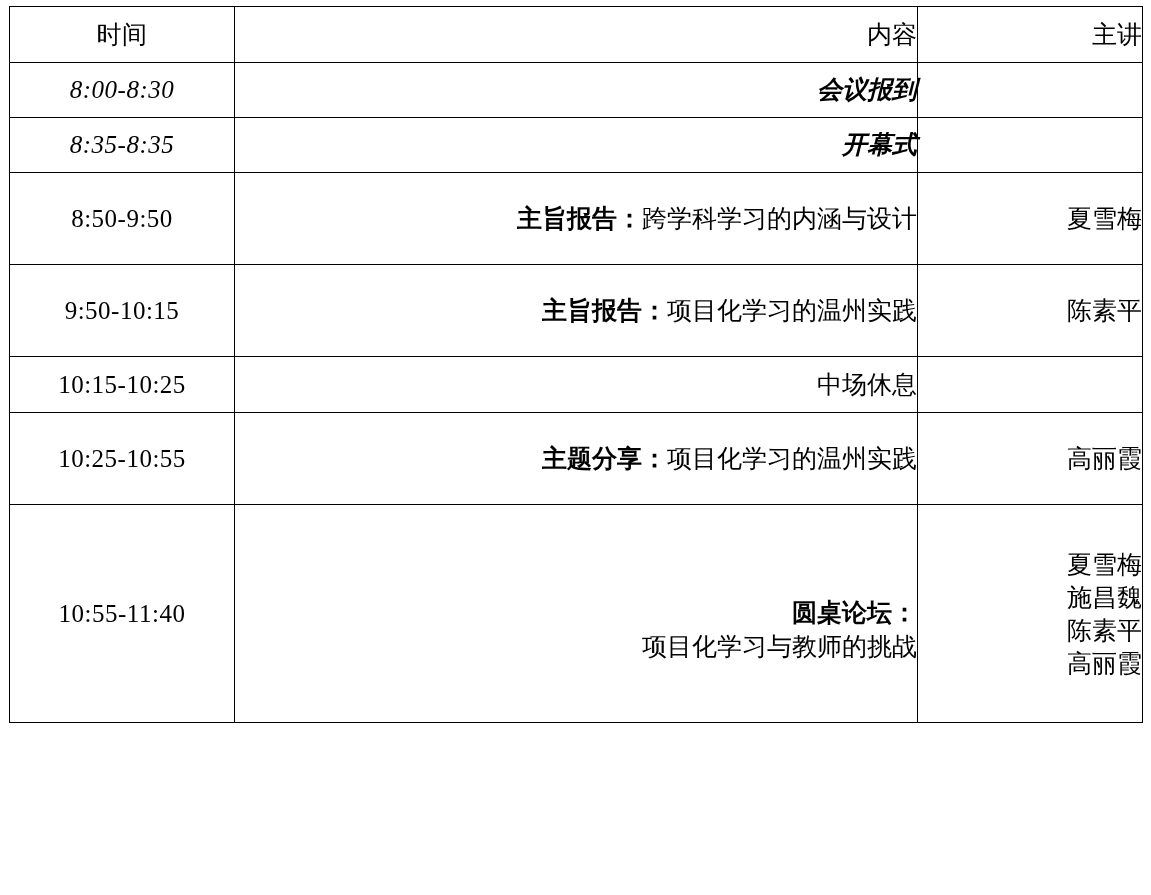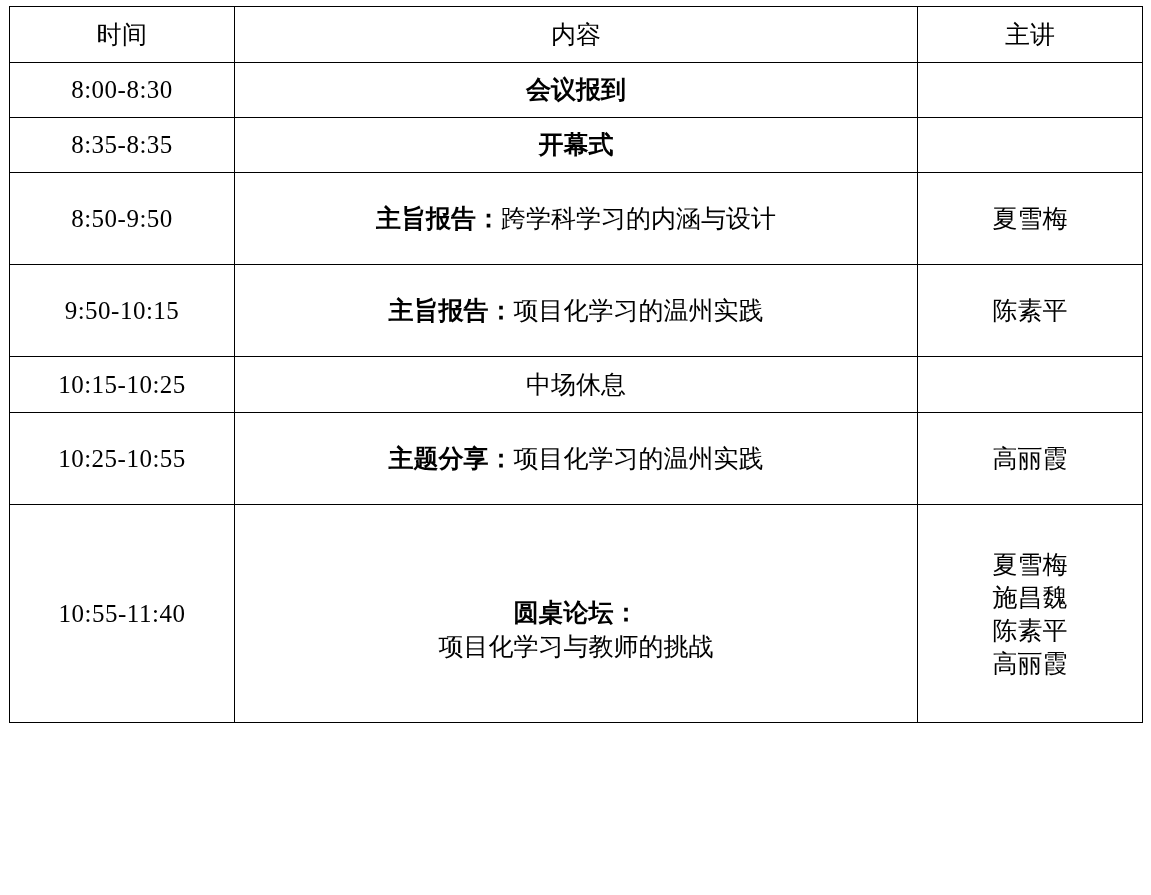--- a/index.html
+++ b/index.html
@@ -36,45 +36,45 @@
   col.c-spk    { width: 225px; }
 
   .cell-time {
     text-align: center;
     font-size: 25px;
     line-height: 1.2;
     padding: 6px 4px;
     letter-spacing: 0.5px;
   }
   .cell-cont {
-    text-align: center;
+    text-align: right;
     font-size: 25px;
     line-height: 1.35;
     padding: 6px 0 6px 16px;
   }
   .cell-spk {
-    text-align: center;
+    text-align: right;
     font-size: 25px;
     line-height: 1.35;
     padding: 6px 0 6px 14px;
   }
   .hdr .cell-time,
   .hdr .cell-cont,
   .hdr .cell-spk {
     font-size: 25px;
   }
   .bold {
     font-weight: bold;
     margin-top: 32px;
   }
   .spk-lines div {
     line-height: 1.32;
   }
   .row-h-hdr   { height: 56px; }
-  .row-h-s     { height: 55px; }
+  .row-h-s     { height: 55px; font-style: italic; }
   .row-h-m     { height: 92px; }
   .row-h-break { height: 56px; }
   .row-h-forum { height: 218px; }
   .row-h-last  { height: 88px; }
 </style>
 </head>
 <body>
 
 <div class="page">
   <table class="schedule">

